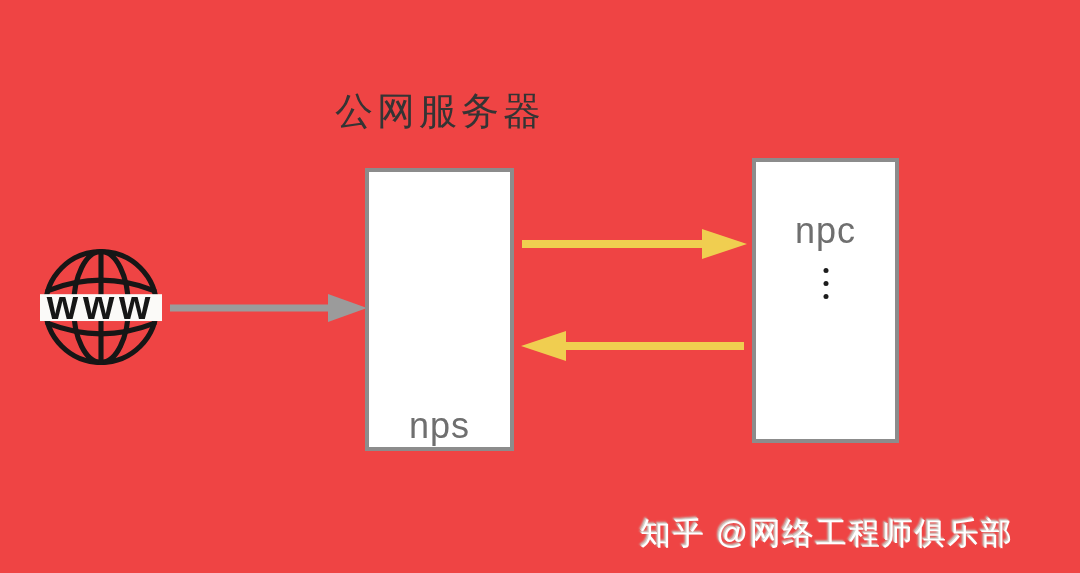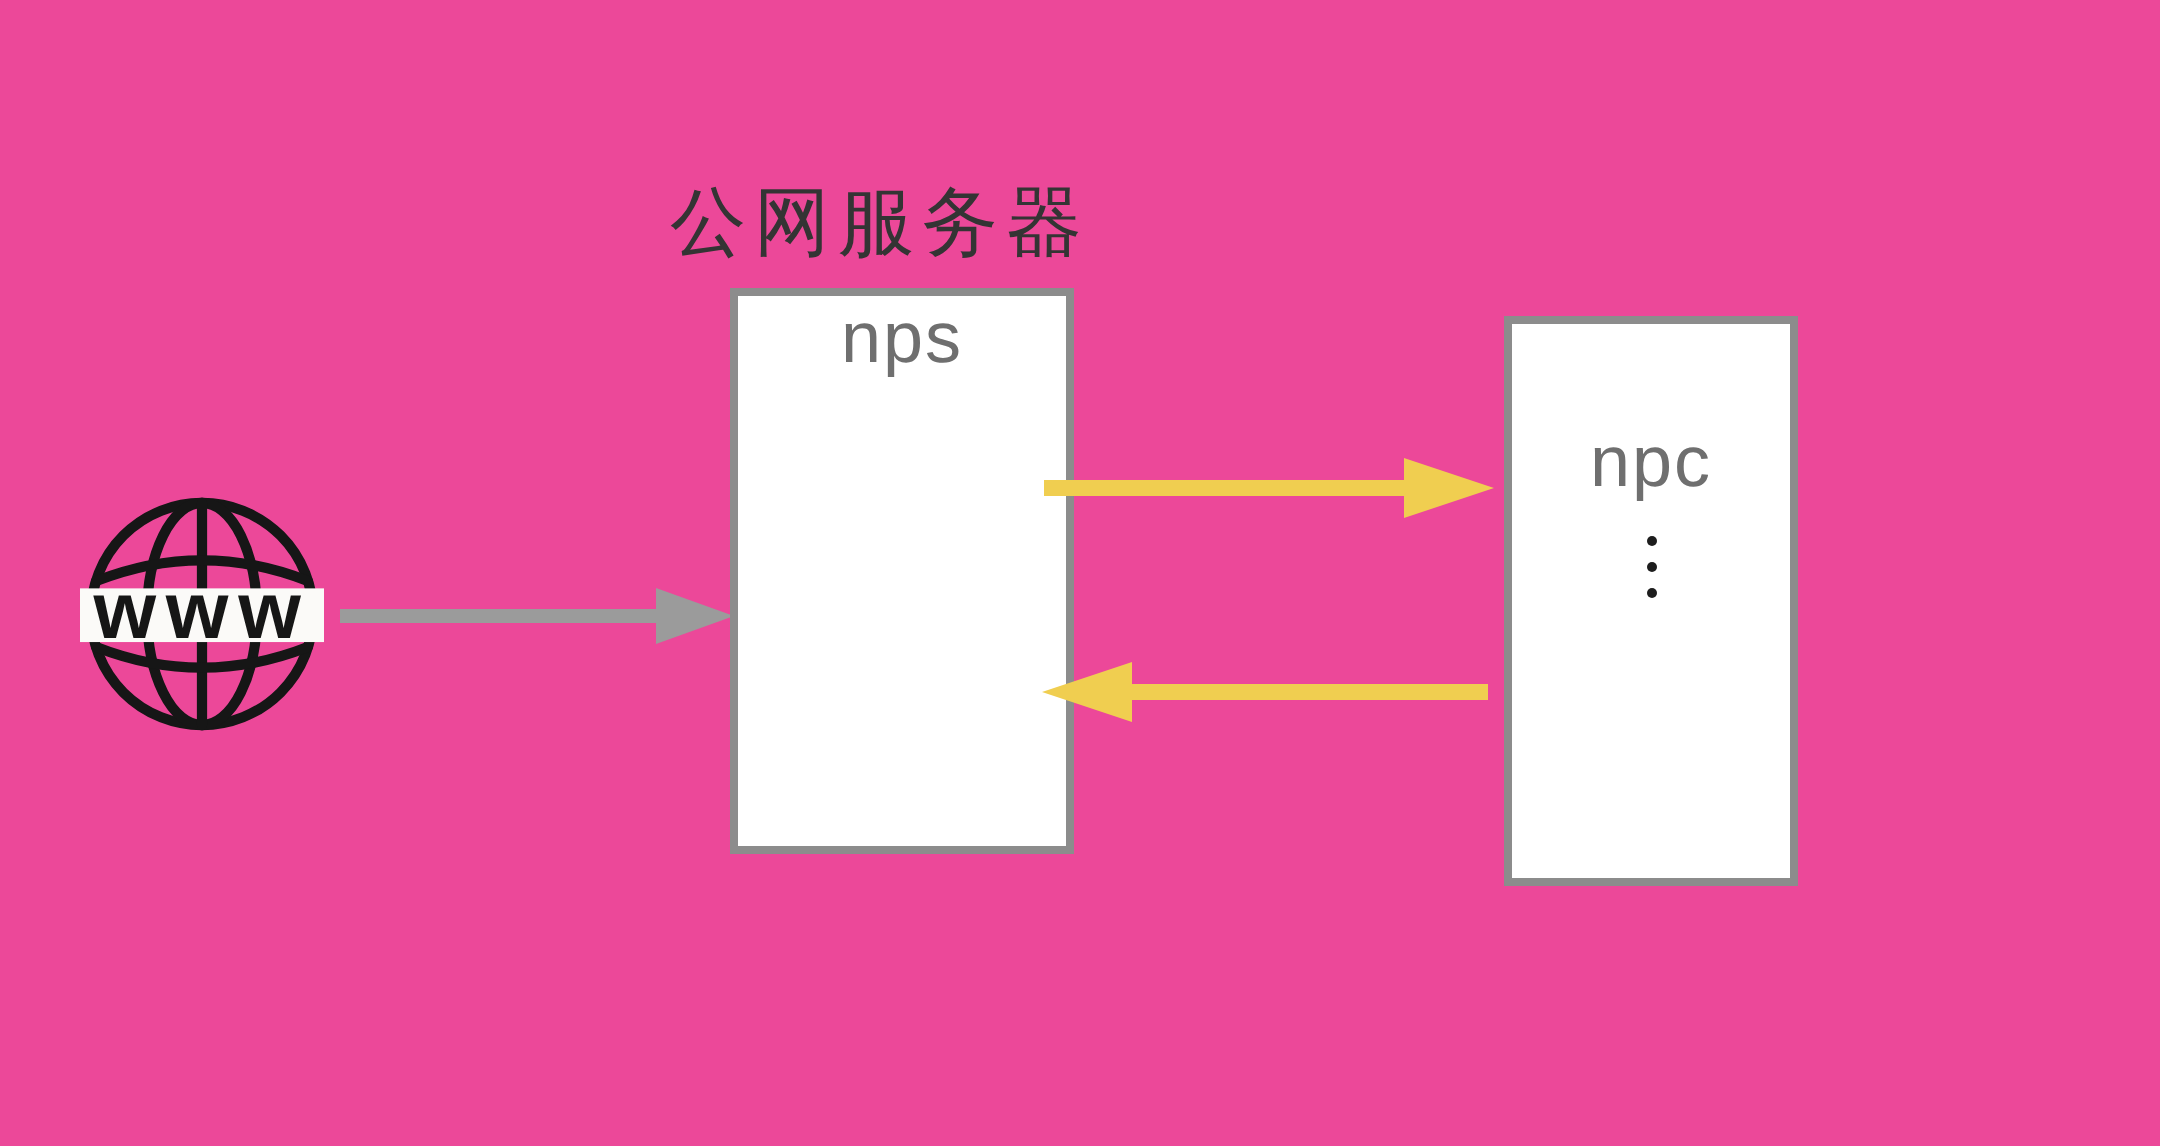--- a/index.html
+++ b/index.html
@@ -3,21 +3,21 @@
 <meta charset="utf-8">
 <style>
   html,body{margin:0;padding:0;}
   body{
     background:#ffffff;
     font-family:"Liberation Sans","DejaVu Sans",sans-serif;
   }
   .canvas{
     position:relative;
     width:1080px;height:573px;
-    background:#ec4899;
+    background:#ef4444;
     overflow:hidden;
   }
   .title{
     position:absolute;
     width:320px;
     text-align:center;
     font-size:38px;
     letter-spacing:4px;
     color:#343434;
     font-weight:400;
@@ -26,22 +26,22 @@
   .title.public{left:280px;top:86px;}
   .title.private{left:663px;top:88px;}
 
   .server-box{
     position:absolute;
     background:#ffffff;
     border:4px solid #8c8c8c;
     box-sizing:border-box;
   }
   .nps-box{
-    left:365px;top:144px;width:172px;height:283px;
-    display:flex;align-items:flex-start;justify-content:center;
+    left:365px;top:168px;width:149px;height:283px;
+    display:flex;align-items:flex-end;justify-content:center;
   }
   .npc-box{
     left:752px;top:158px;width:147px;height:285px;
   }
   .node-label{
     font-size:36px;
     color:#6f6f6f;
     letter-spacing:1px;
   }
   .npc-label{
@@ -126,14 +126,15 @@
 
   <div class="server-box npc-box">
     <div class="node-label npc-label">npc</div>
     <div class="vdots">
       <div class="dot"></div>
       <div class="dot"></div>
       <div class="dot"></div>
     </div>
   </div>
 
+  <div class="watermark">知乎 @网络工程师俱乐部</div>
 
 </div>
 
 </body></html>

